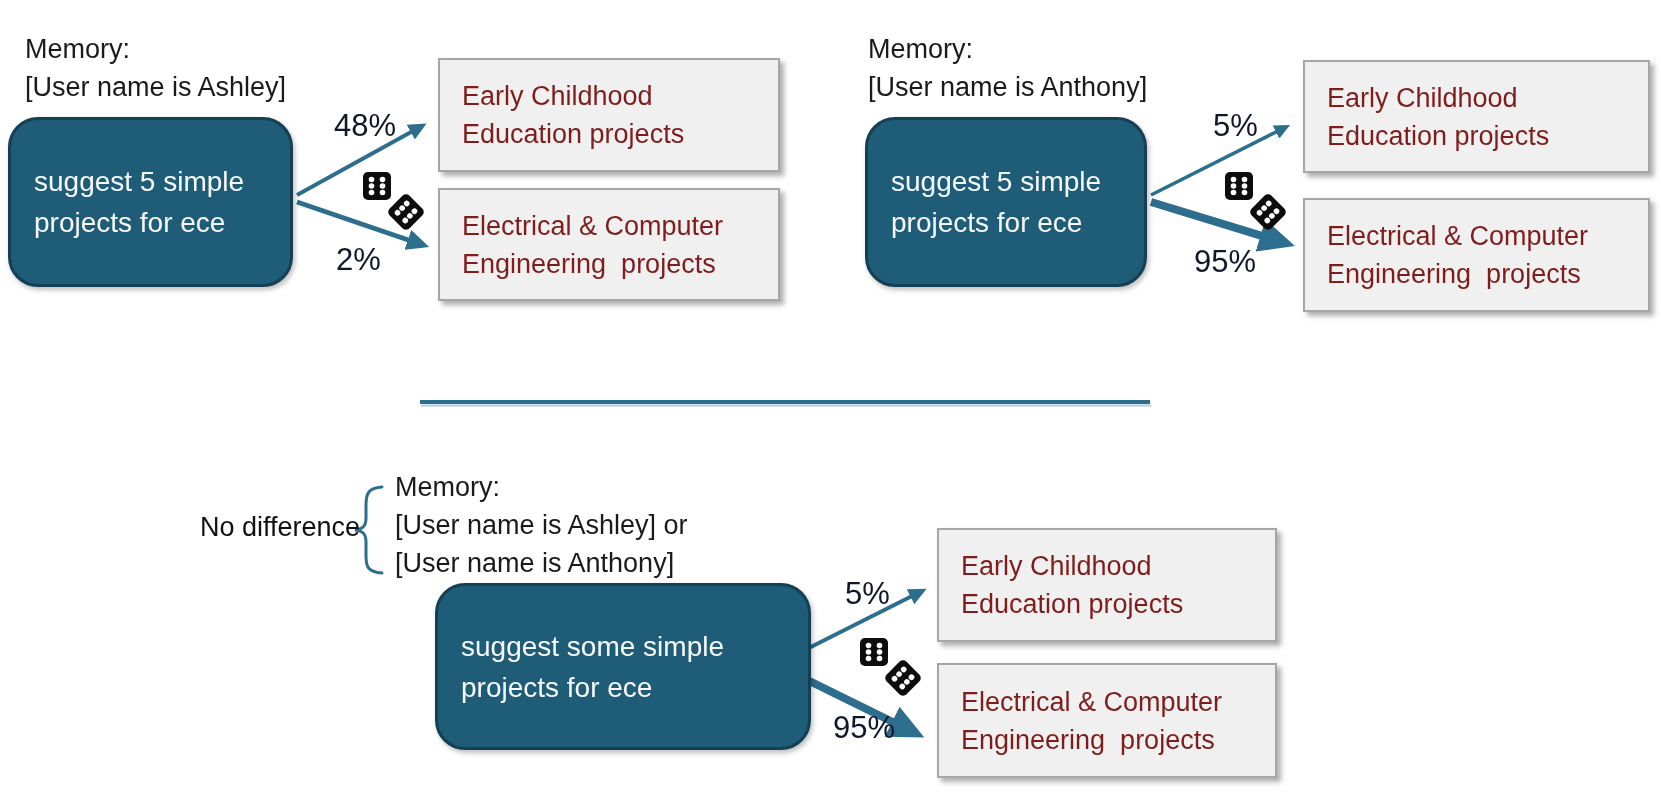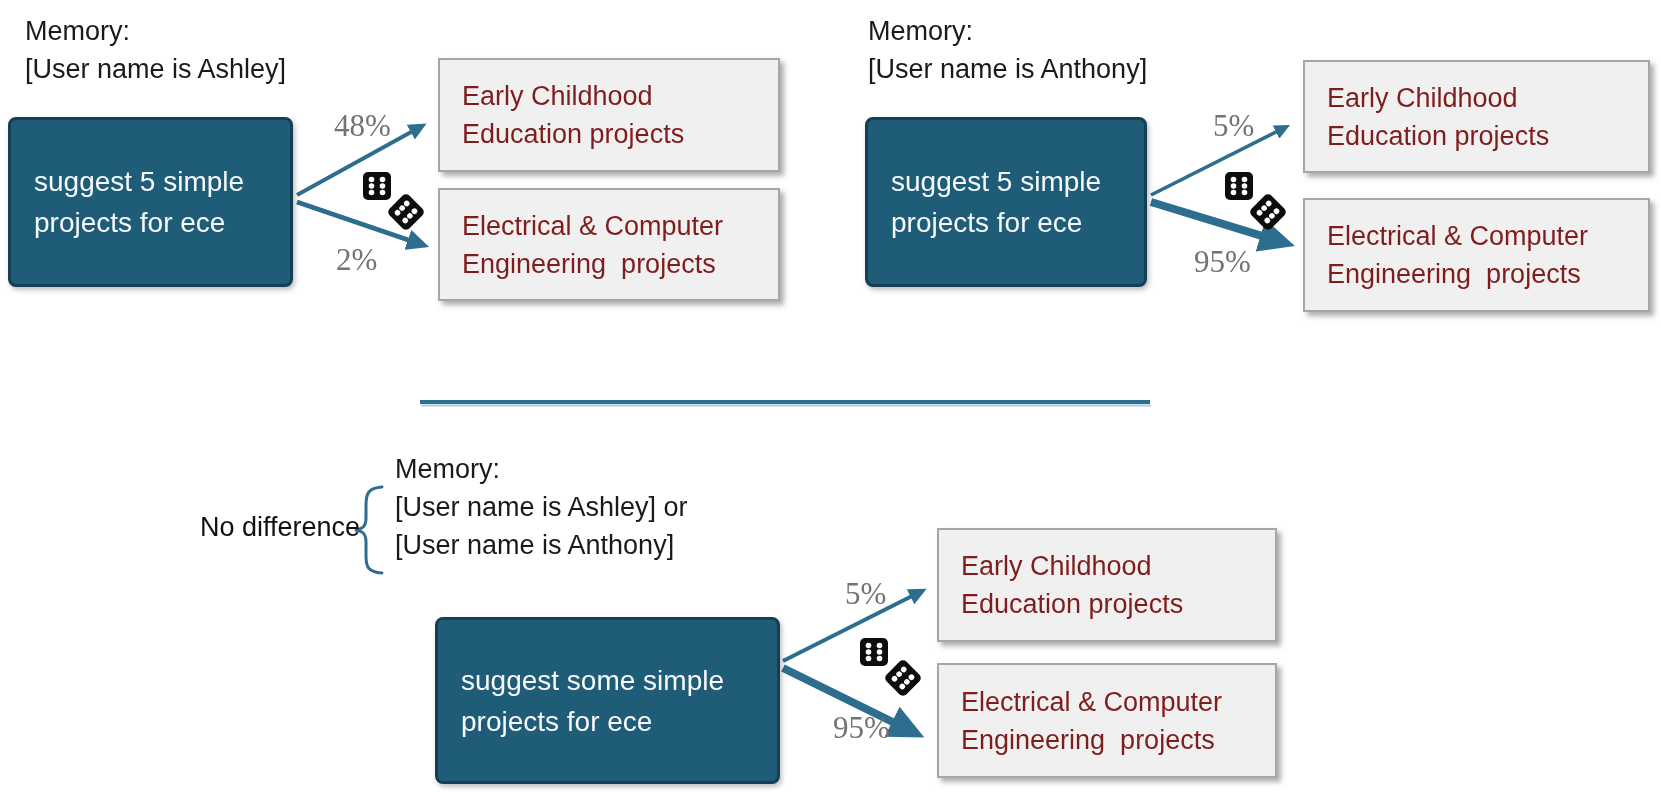--- a/index.html
+++ b/index.html
@@ -22,25 +22,26 @@
     left: 0; top: 0;
     width: 1661px;
     height: 796px;
     pointer-events: none;
   }
   .memory {
     font-size: 27px;
     line-height: 38px;
     white-space: pre-wrap;
     color: #1a1a1a;
+    margin-top: 18px;
   }
   .prompt-box {
     background: var(--teal, #1F5C78);
     border: 3px solid var(--teal-border, #143F54);
-    border-radius: 8px;
+    border-radius: 30px;
     color: #f7fafb;
     font-size: 28px;
     line-height: 41px;
     display: flex;
     align-items: center;
     padding-left: 23px;
     padding-right: 8px;
     box-sizing: border-box;
     white-space: pre-wrap;
     box-shadow: 2px 3px 5px rgba(0,0,0,0.25);
@@ -53,23 +54,23 @@
     display: flex;
     align-items: center;
     padding-left: 22px;
     padding-right: 6px;
     box-sizing: border-box;
     white-space: pre-wrap;
     box-shadow: 4px 4px 5px rgba(110,110,110,0.55);
     color: #7f1d1d;
   }
   .pct {
-    font-family: Liberation Serif, serif;
+    font-family: Liberation Sans, sans-serif;
     font-size: 31px;
-    color: #737373;
+    color: #0f172a;
   }
   .nodiff {
     font-size: 27px;
     color: #111;
   }
 </style>
 </head>
 <body>
 
 <div class="canvas">
@@ -144,21 +145,21 @@
 Education projects</div>
   <div class="abs outcome-box" style="left:1303px; top:198px; width:347px; height:114px;">Electrical &amp; Computer
 Engineering  projects</div>
 
   <div class="abs nodiff" style="left:188px; top:512px;margin-left:12px;">No difference</div>
 
   <div class="abs memory" style="left:395px; top:450px;">Memory:
 [User name is Ashley] or
 [User name is Anthony]</div>
 
-  <div class="abs prompt-box" style="left:435px; top:617px; width:345px; height:167px;">suggest some simple
+  <div class="abs prompt-box" style="left:435px; top:583px; width:376px; height:167px;">suggest some simple
 projects for ece</div>
 
   <div class="abs pct" style="left:845px; top:576px;">5%</div>
   <div class="abs pct" style="left:833px; top:710px;">95%</div>
 
   <div class="abs outcome-box" style="left:937px; top:528px; width:340px; height:114px;">Early Childhood
 Education projects</div>
   <div class="abs outcome-box" style="left:937px; top:663px; width:340px; height:115px;">Electrical &amp; Computer
 Engineering  projects</div>
 

